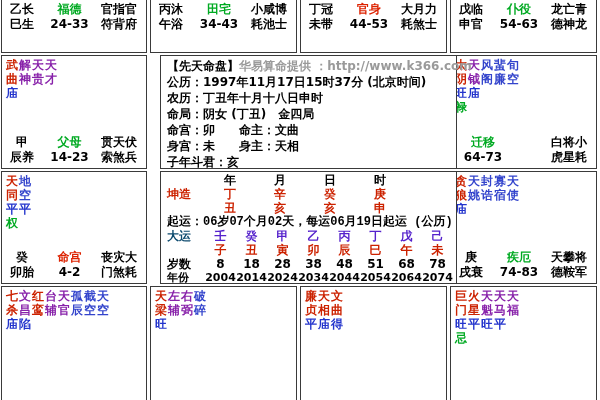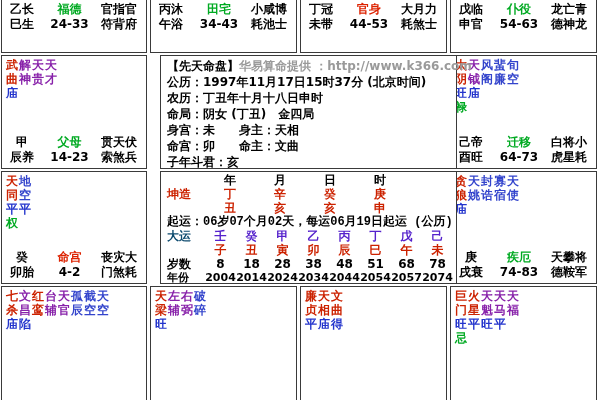--- a/index.html
+++ b/index.html
@@ -126,24 +126,20 @@
       </div>
     </div>
   <div class="cell c4 r2" id="p-you">
       <div class="stars">
         <div class="sline"><span class="c" style="color: rgb(204, 34, 0);">太</span><span class="c" style="color: rgb(136, 34, 170);">天</span><span class="c" style="color: rgb(51, 68, 204);">风</span><span class="c" style="color: rgb(51, 68, 204);">蜚</span><span class="c" style="color: rgb(51, 68, 204);">旬</span></div>
         <div class="sline"><span class="c" style="color: rgb(204, 34, 0);">阴</span><span class="c" style="color: rgb(136, 34, 170);">钺</span><span class="c" style="color: rgb(51, 68, 204);">阁</span><span class="c" style="color: rgb(51, 68, 204);">廉</span><span class="c" style="color: rgb(51, 68, 204);">空</span></div>
         <div class="sline"><span class="c" style="color: rgb(34, 51, 204);">旺</span><span class="c" style="color: rgb(34, 51, 204);">庙</span></div>
         <div class="sline"><span class="c" style="color: rgb(0, 170, 34);">禄</span></div>
       </div>
       <div class="info pos-bottom">
-        <div class="gz">
-          <div>己帝</div>
-          <div>酉旺</div>
-        </div>
         <div class="pal">
           <div style="color: rgb(0, 170, 34);">迁移</div>
           <div>64-73</div>
         </div>
         <div class="sha">
           <div>白将小</div>
           <div>虎星耗</div>
         </div>
       </div>
     </div>
@@ -189,22 +185,22 @@
           <div>德鞍军</div>
         </div>
       </div>
     </div>
 
   <div class="cell span2 r2 center-info">
     <div class="iline"><span>【先天命盘】</span><span class="prov">华易算命提供 ：http://www.k366.com</span></div>
     <div class="iline">公历：1997年11月17日15时37分 (北京时间)</div>
     <div class="iline">农历：丁丑年十月十八日申时</div>
     <div class="iline">命局：阴女 (丁丑)　金四局</div>
+    <div class="iline">命宫：卯　　命主：文曲</div>
     <div class="iline">身宫：未　　身主：天相</div>
-    <div class="iline">命宫：卯　　命主：文曲</div>
     <div class="iline">子年斗君：亥</div>
   </div>
 
   <div class="cell span2 r3 bazi" id="bazi-panel">
       <div class="brow">
         <span class="blab"></span>
         <span class="bc4" style="color: rgb(0, 0, 0);">年</span>
         <span class="bc4" style="color: rgb(0, 0, 0);">月</span>
         <span class="bc4" style="color: rgb(0, 0, 0);">日</span>
         <span class="bc4" style="color: rgb(0, 0, 0);">时</span>
@@ -258,21 +254,21 @@
         <span class="bc8" style="color: rgb(0, 0, 0);">78</span>
       </div>
       <div class="brow yrow">
         <span class="blab" style="color: rgb(0, 0, 0);">年份</span>
         <span class="bc8" style="color: rgb(0, 0, 0);">2004</span>
         <span class="bc8" style="color: rgb(0, 0, 0);">2014</span>
         <span class="bc8" style="color: rgb(0, 0, 0);">2024</span>
         <span class="bc8" style="color: rgb(0, 0, 0);">2034</span>
         <span class="bc8" style="color: rgb(0, 0, 0);">2044</span>
         <span class="bc8" style="color: rgb(0, 0, 0);">2054</span>
-        <span class="bc8" style="color: rgb(0, 0, 0);">2057</span>
+        <span class="bc8" style="color: rgb(0, 0, 0);">2064</span>
         <span class="bc8" style="color: rgb(0, 0, 0);">2074</span>
       </div>
     </div>
 
   <div class="cell c1 r4" id="p-yin">
       <div class="stars">
         <div class="sline"><span class="c" style="color: rgb(204, 34, 0);">七</span><span class="c" style="color: rgb(136, 34, 170);">文</span><span class="c" style="color: rgb(204, 34, 0);">红</span><span class="c" style="color: rgb(136, 34, 170);">台</span><span class="c" style="color: rgb(136, 34, 170);">天</span><span class="c" style="color: rgb(51, 68, 204);">孤</span><span class="c" style="color: rgb(51, 68, 204);">截</span><span class="c" style="color: rgb(51, 68, 204);">天</span></div>
         <div class="sline"><span class="c" style="color: rgb(204, 34, 0);">杀</span><span class="c" style="color: rgb(136, 34, 170);">昌</span><span class="c" style="color: rgb(204, 34, 0);">鸾</span><span class="c" style="color: rgb(136, 34, 170);">辅</span><span class="c" style="color: rgb(136, 34, 170);">官</span><span class="c" style="color: rgb(51, 68, 204);">辰</span><span class="c" style="color: rgb(51, 68, 204);">空</span><span class="c" style="color: rgb(51, 68, 204);">空</span></div>
         <div class="sline"><span class="c" style="color: rgb(34, 51, 204);">庙</span><span class="c" style="color: rgb(34, 51, 204);">陷</span></div>
       </div>

